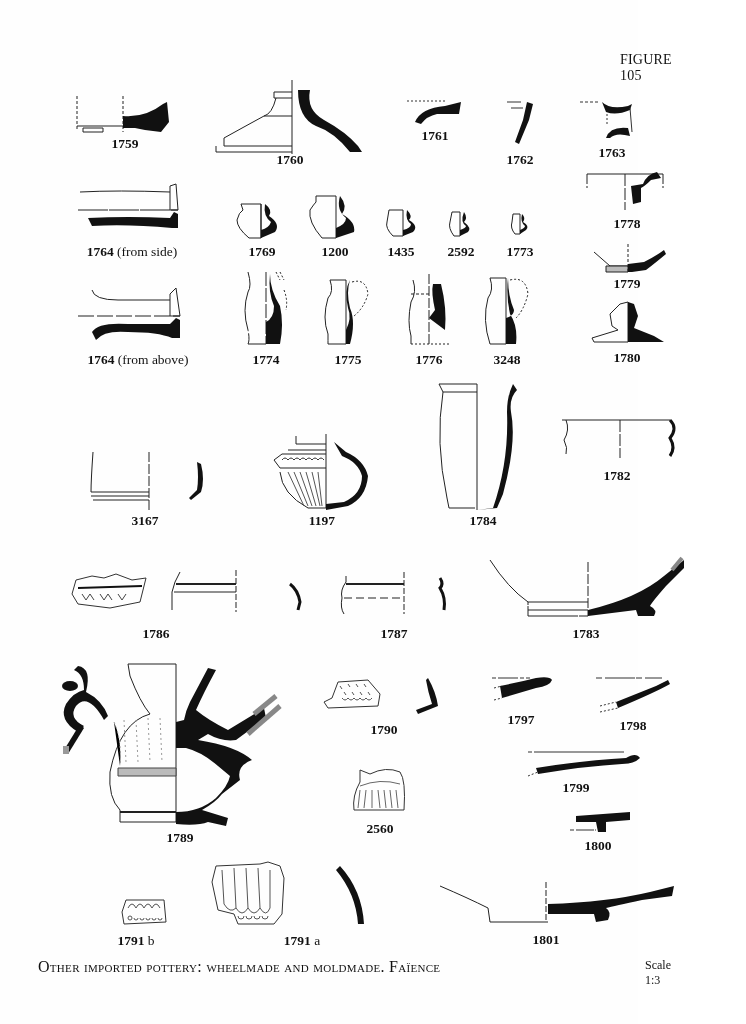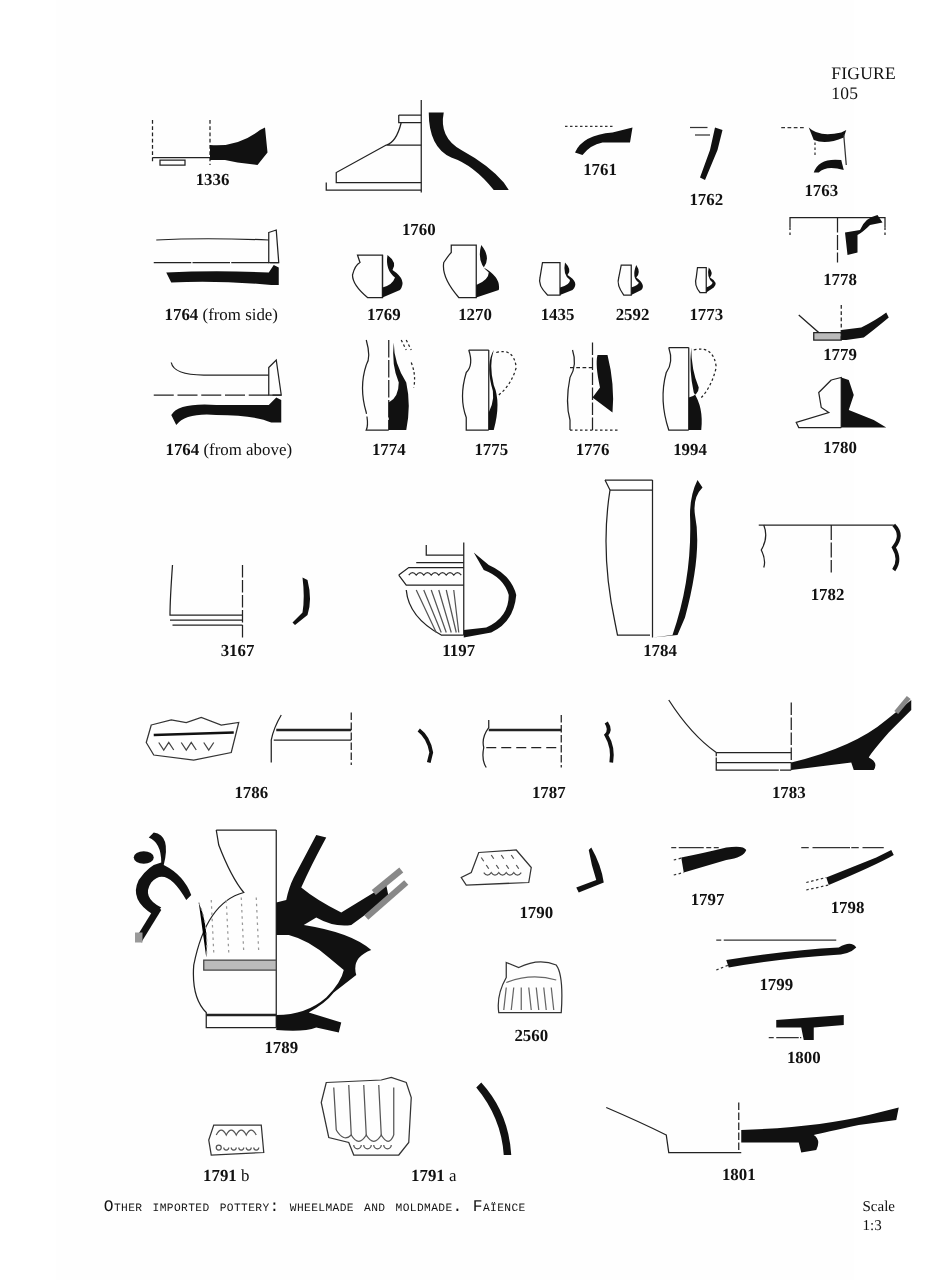--- a/index.html
+++ b/index.html
@@ -1,48 +1,48 @@
 <!DOCTYPE html>
 <html><head>
 <meta charset="utf-8">
 <style>
   html, body { margin: 0; padding: 0; background: #ffffff; }
   body { width: 746px; height: 1024px; position: relative; overflow: hidden;
          font-family: "Liberation Serif", "DejaVu Serif", serif; color: #111; }
-  .page { position: absolute; left: 0; top: 0; width: 638px; height: 1024px; background: #fefefe; margin-left: 45px; }
+  .page { position: absolute; left: 0; top: 0; width: 638px; height: 1024px; background: #fefefe; }
   .fig-title { position: absolute; left: 620px; top: 52px; font-size: 14px; letter-spacing: 0.2px; }
   .lbl { position: absolute; font-weight: bold; font-size: 13.5px; white-space: nowrap; transform: translateX(-50%); }
   .lbl .sfx { font-weight: normal; }
   .drw { position: absolute; overflow: visible; }
-  .caption { position: absolute; left: 38px; top: 958px; font-size: 13px; font-variant: small-caps; letter-spacing: 0.3px; font-family: Liberation Mono, monospace; }
+  .caption { position: absolute; left: 38px; top: 958px; font-size: 16px; font-variant: small-caps; letter-spacing: 0.3px; }
   .scale { position: absolute; left: 645px; top: 958px; font-size: 12px; }
   svg path, svg line, svg rect, svg ellipse { vector-effect: non-scaling-stroke; }
 </style>
 </head>
 <body>
 
 <div class="page">
 
   <div class="fig-title">FIGURE 105</div>
 
   <svg class="drw" style="left:75px;top:92px" width="100" height="42" viewBox="0 0 100 42">
     <line x1="2" y1="4" x2="2" y2="38" stroke="#222" stroke-dasharray="3,2"></line>
     <line x1="48" y1="4" x2="48" y2="40" stroke="#222" stroke-dasharray="3,2"></line>
     <line x1="2" y1="34" x2="48" y2="34" stroke="#222"></line>
     <rect x="8" y="36" width="20" height="4" fill="none" stroke="#222"></rect>
     <path d="M48 24 Q70 26 88 12 L92 10 L94 30 L86 40 L70 38 L60 36 L48 36 Z" fill="#111"></path>
   </svg>
-  <div class="lbl" style="left:125px;top:136px"><span>1336</span></div>
+  <div class="lbl" style="left:125px;top:136px"><span>1759</span></div>
 
   <svg class="drw" style="left:212px;top:80px" width="160" height="75" viewBox="0 0 160 75">
     <line x1="80" y1="0" x2="80" y2="74" stroke="#222"></line>
     <path d="M62 12 L80 12 M62 12 L62 18 L80 18 M64 18 Q60 34 52 36 L80 36 M52 36 Q30 48 12 58 L12 66 L80 66 M4 66 L4 72 L80 72" fill="none" stroke="#222"></path>
     <path d="M86 10 L98 10 Q94 30 112 40 Q134 52 146 66 L150 72 L138 72 Q122 52 104 46 Q86 38 86 10 Z" fill="#111"></path>
   </svg>
-  <div class="lbl" style="left:290px;top:176px"><span>1760</span></div>
+  <div class="lbl" style="left:290px;top:152px"><span>1760</span></div>
 
   <svg class="drw" style="left:405px;top:98px" width="60" height="30" viewBox="0 0 60 30">
     <line x1="2" y1="3" x2="42" y2="3" stroke="#333" stroke-dasharray="2,2"></line>
     <path d="M10 24 Q16 10 40 8 L56 4 L54 16 L32 16 Q22 18 16 26 Z" fill="#111"></path>
   </svg>
   <div class="lbl" style="left:435px;top:128px"><span>1761</span></div>
 
   <svg class="drw" style="left:505px;top:98px" width="40" height="50" viewBox="0 0 40 50">
     <line x1="2" y1="4" x2="16" y2="4" stroke="#333"></line>
     <line x1="6" y1="10" x2="18" y2="10" stroke="#333"></line>
@@ -71,21 +71,21 @@
     <path d="M6 4 L26 4 L26 38 L14 38 Q2 28 2 20 Q4 12 8 10 Z" fill="none" stroke="#222"></path>
     <line x1="26" y1="4" x2="26" y2="38" stroke="#222"></line>
     <path d="M30 4 Q38 10 34 16 Q46 24 40 32 L26 38 L26 30 Q34 28 36 22 Q28 16 30 4 Z" fill="#111"></path>
   </svg>
   <div class="lbl" style="left:262px;top:244px"><span>1769</span></div>
 
   <svg class="drw" style="left:306px;top:192px" width="52" height="48" viewBox="0 0 52 48">
     <path d="M10 4 L30 4 L30 46 L16 46 Q2 30 4 18 Q8 12 10 10 Z" fill="none" stroke="#222"></path>
     <path d="M34 4 Q42 14 36 22 Q50 30 48 40 L30 46 L30 36 Q40 32 40 26 Q30 18 34 4 Z" fill="#111"></path>
   </svg>
-  <div class="lbl" style="left:335px;top:244px"><span>1270</span></div>
+  <div class="lbl" style="left:335px;top:244px"><span>1200</span></div>
 
   <svg class="drw" style="left:383px;top:208px" width="40" height="30" viewBox="0 0 40 30">
     <path d="M6 2 L20 2 L20 28 L10 28 Q2 20 4 14 Z" fill="none" stroke="#222"></path>
     <path d="M24 2 Q30 8 26 12 Q36 18 30 24 L20 28 L20 22 Q28 20 28 16 Q22 12 24 2 Z" fill="#111"></path>
   </svg>
   <div class="lbl" style="left:401px;top:244px"><span>1435</span></div>
 
   <svg class="drw" style="left:446px;top:210px" width="30" height="28" viewBox="0 0 30 28">
     <path d="M6 2 L14 2 L14 26 L8 26 Q2 18 4 12 Z" fill="none" stroke="#222"></path>
     <path d="M18 2 Q22 8 18 12 Q26 18 22 22 L14 26 L14 20 Q20 18 20 16 Q14 12 18 2 Z" fill="#111"></path>
@@ -147,21 +147,21 @@
     <path d="M28 12 L36 12 Q42 36 40 58 L24 46 L30 38 Q26 20 28 12 Z" fill="#111"></path>
   </svg>
   <div class="lbl" style="left:429px;top:352px"><span>1776</span></div>
 
   <svg class="drw" style="left:482px;top:276px" width="56" height="70" viewBox="0 0 56 70">
     <path d="M8 2 L24 2 M8 2 Q12 14 6 22 Q0 44 8 68 L24 68" fill="none" stroke="#222"></path>
     <line x1="24" y1="2" x2="24" y2="68" stroke="#222"></line>
     <path d="M26 2 Q24 20 28 38 Q36 50 34 68 L24 68 L24 42 Q32 40 32 34 Q26 20 26 2 Z" fill="#111"></path>
     <path d="M28 4 Q44 0 46 18 Q42 34 34 42" fill="none" stroke="#222" stroke-dasharray="2,2"></path>
   </svg>
-  <div class="lbl" style="left:507px;top:352px"><span>1994</span></div>
+  <div class="lbl" style="left:507px;top:352px"><span>3248</span></div>
 
   <svg class="drw" style="left:590px;top:300px" width="80" height="46" viewBox="0 0 80 46">
     <path d="M30 4 L38 2 L38 42 M30 4 L20 14 L22 26 L28 30 L2 38 L4 42 L38 42" fill="none" stroke="#222"></path>
     <path d="M38 2 L44 4 L48 16 L44 28 L64 36 L74 42 L38 42 Z" fill="#111"></path>
   </svg>
   <div class="lbl" style="left:627px;top:350px"><span>1780</span></div>
 
   <svg class="drw" style="left:560px;top:410px" width="130" height="50" viewBox="0 0 130 50">
     <line x1="2" y1="10" x2="110" y2="10" stroke="#222"></line>
     <path d="M6 10 Q10 20 4 30 Q8 38 6 44" fill="none" stroke="#222"></path>

